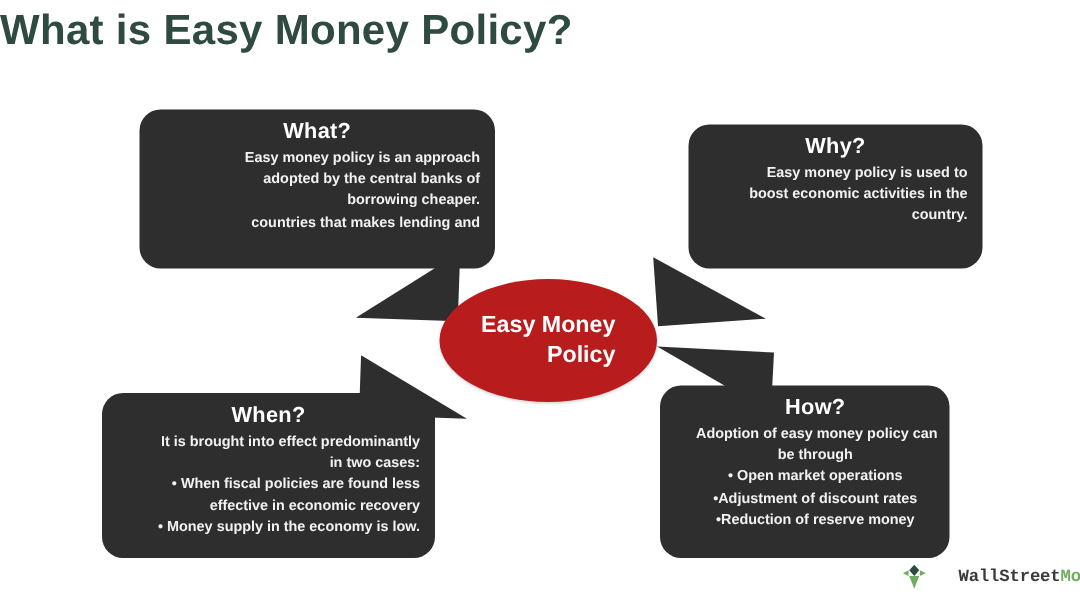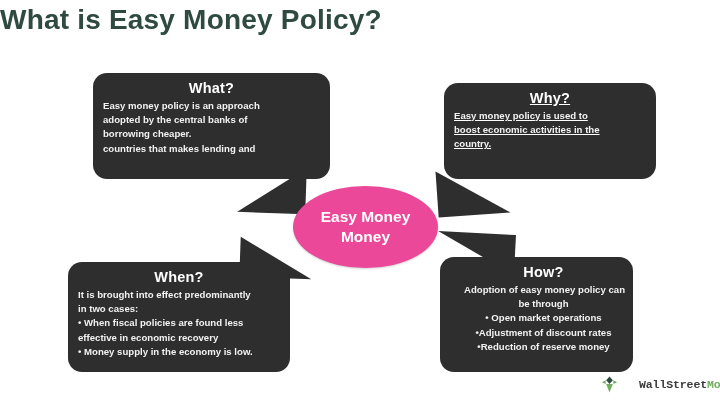--- a/index.html
+++ b/index.html
@@ -46,27 +46,27 @@
     margin-bottom: 3px;
     letter-spacing: 0.2px;
   }
   .bubble .bubble-body {
     display: block;
     font-size: 9.6px;
     font-weight: bold;
     line-height: 1.48;
     color: #f2f2f2;
   }
-  .bubble .bubble-body.center { text-align: left; }
+  .bubble .bubble-body.center { text-align: right; }
   .bubble .bubble-body.left   { text-align: center; }
   .bubble .bubble-body .ln { display: block; white-space: nowrap; }
 
   
   #bubble-what  { left: 93px;  top: 73px;  width: 237px; height: 106px; }
-  #bubble-why   { left: 444px; top: 83px;  width: 212px; height: 96px; text-decoration: underline;  }
+  #bubble-why   { left: 459px; top: 83px;  width: 196px; height: 96px;  }
   #bubble-when  { left: 68px;  top: 262px; width: 222px; height: 110px; }
   #bubble-how   { left: 440px; top: 257px; width: 193px; height: 115px; padding-left: 24px; }
 
   
   .tail {
     position: absolute;
     width: 0;
     height: 0;
     border-style: solid;
     border-color: transparent;
@@ -100,26 +100,26 @@
     transform: rotate(3deg);
   }
 
   
   #center-node {
     position: absolute;
     left: 293px;
     top: 186px;
     width: 145px;
     height: 82px;
-    background: #ec4899;
+    background: #b91c1c;
     border-radius: 50%;
     display: flex;
     align-items: center;
     justify-content: center;
-    text-align: center;
+    text-align: right;
     color: #ffffff;
     font-size: 15.5px;
     font-weight: bold;
     line-height: 1.28;
     box-shadow: 0 1px 2px rgba(0,0,0,0.18);
   }
   #center-node .ln { display: block; }
 
   
   #logo {
@@ -192,21 +192,21 @@
     <span class="ln">be through</span>
     <span class="ln">• Open market operations</span>
     <span class="ln">•Adjustment of discount rates</span>
     <span class="ln">•Reduction of reserve money</span>
   </span>
 </div>
 
 <div id="center-node">
   <span>
     <span class="ln">Easy Money</span>
-    <span class="ln">Money</span>
+    <span class="ln">Policy</span>
   </span>
 </div>
 
 <div id="logo">
   <svg class="logo-mark" viewBox="0 0 40 40">
     <path d="M20 3 L27 11 L20 19 L13 11 Z" fill="#2f4a40"></path>
     <path d="M4 15 L12 11 L12 19 Z" fill="#6fae5e"></path>
     <path d="M36 15 L28 11 L28 19 Z" fill="#6fae5e"></path>
     <path d="M13 19 L27 19 L20 37 Z" fill="#6fae5e"></path>
   </svg>

